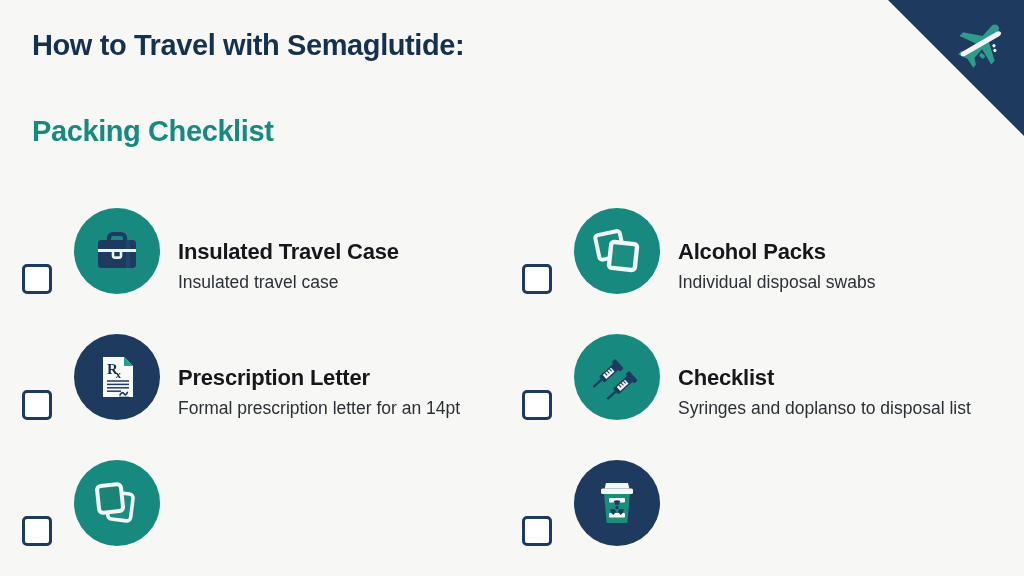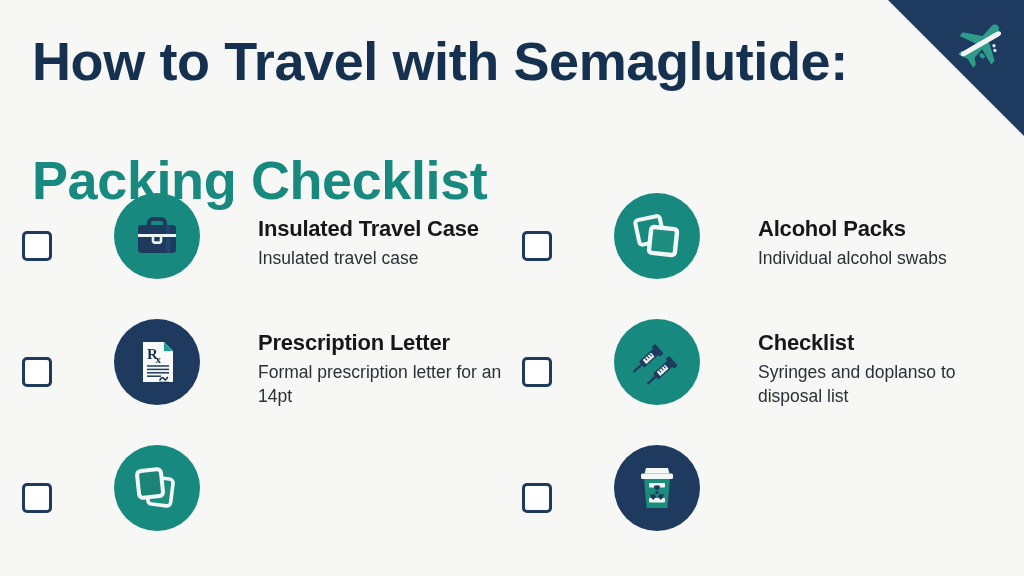--- a/index.html
+++ b/index.html
@@ -43,44 +43,43 @@
   }
 
   
   .header {
     position: absolute;
     left: 32px;
     top: 26px;
     width: 880px;
   }
   .title-line {
-    font-size: 54px;
+    font-size: 29px;
     font-weight: bold;
     letter-spacing: -0.4px;
     line-height: 1.32;
     white-space: nowrap;
   }
   .title-line-1 { color: #15314f; }
   .title-line-2 { color: #17897f; margin-top: 48px; }
 
   
   .checklist {
     position: absolute;
     left: 22px;
     top: 168px;
     width: 986px;
     display: grid;
     grid-template-columns: 500px 486px;
     grid-auto-rows: 126px;
   }
   .item {
     display: flex;
-    align-items: center;
+    align-items: flex-end;
     padding-top: 10px;
-    gap: 40px;
   }
   .checkbox {
     flex: 0 0 auto;
     width: 30px;
     height: 30px;
     margin-top: 20px;
     border: 3px solid #1e3a5f;
     border-radius: 5px;
     background: #ffffff;
     box-sizing: border-box;
@@ -165,21 +164,21 @@
   <div class="item col-right">
     <div class="checkbox"></div>
     <div class="icon-circle circle-teal">
       <svg width="54" height="54" viewBox="0 0 54 54">
         <rect x="7" y="9" width="25" height="25" rx="3" fill="none" stroke="#f0f7f5" stroke-width="4" transform="rotate(-12 19 21)"></rect>
         <rect x="20" y="19" width="26" height="26" rx="3" fill="#1d8d7f" stroke="#f0f7f5" stroke-width="4.4" transform="rotate(6 33 32)"></rect>
       </svg>
     </div>
     <div class="item-text">
       <div class="item-title">Alcohol Packs</div>
-      <div class="item-desc">Individual alcohol swabs</div>
+      <div class="item-desc">Individual disposal swabs</div>
     </div>
   </div>
 
   <div class="item col-left">
     <div class="checkbox"></div>
     <div class="icon-circle circle-navy">
       <svg width="54" height="54" viewBox="0 0 54 54">
         <path d="M13 7 h21 l9 9 v31 h-30 z" fill="#f7faf9"></path>
         <path d="M34 7 l9 9 h-9 z" fill="#22a08f"></path>
         <text x="17" y="24" font-family="'Liberation Serif', serif" font-size="15" font-weight="bold" fill="#15314f">R</text>

